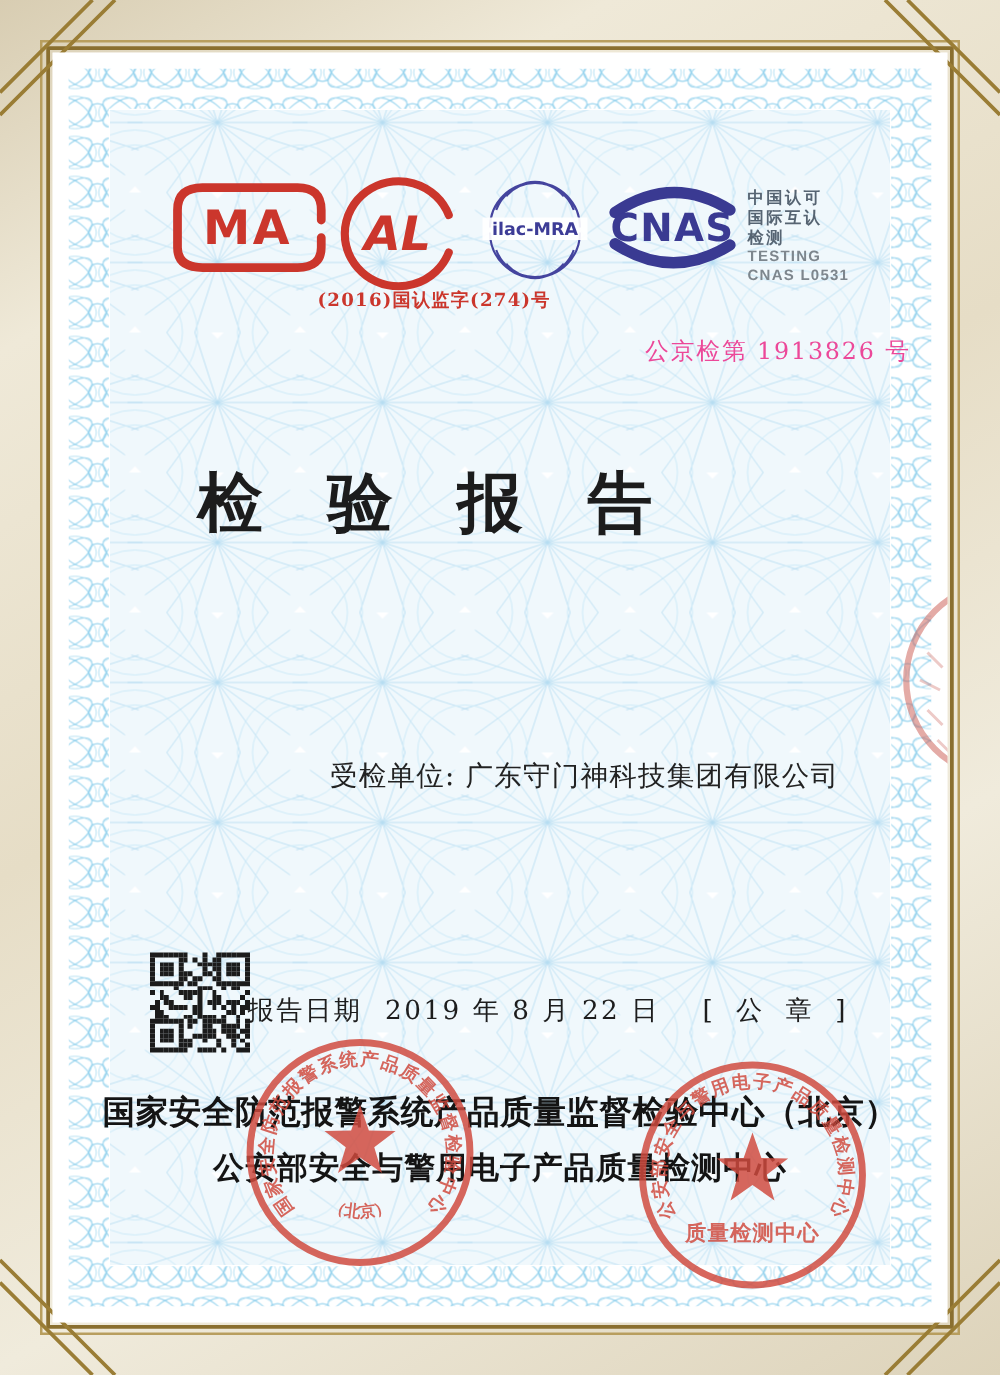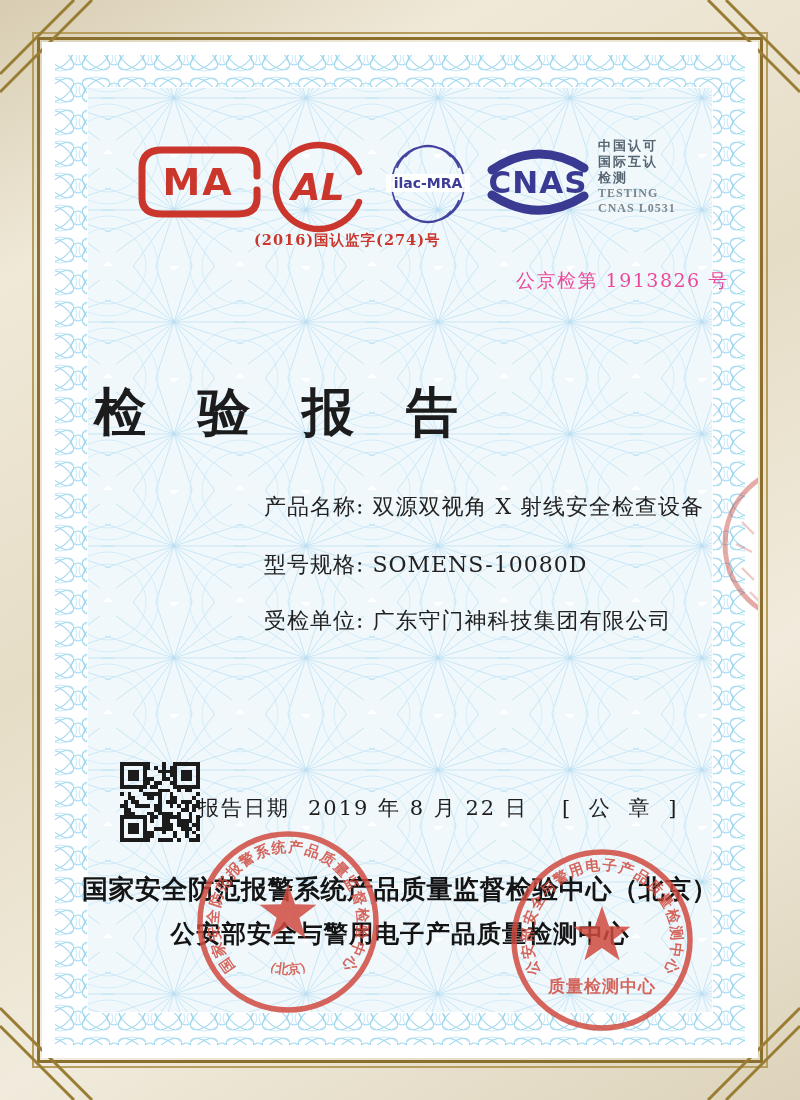--- a/index.html
+++ b/index.html
@@ -2,27 +2,27 @@
 <html><head>
 <meta charset="utf-8">
 <style>
   html,body{margin:0;padding:0;}
   body{width:800px;height:1100px;position:relative;font-family:"DejaVu Serif","Liberation Serif",serif;}
   .frame{position:absolute;inset:0;background:linear-gradient(150deg,#d8cdb2 0%,#efe9d8 18%,#e6ddc6 45%,#f0ebdc 70%,#ddd3ba 100%);}
   .frame-deco{position:absolute;inset:0;}
   .page{position:absolute;left:42px;top:42px;width:716px;height:1016px;background:#ffffff;overflow:hidden;}
   .page-bg{position:absolute;left:0;top:0;}
   .logo{position:absolute;}
-  .acc-text{position:absolute;left:556px;top:96px;font-family:Liberation Serif, serif;color:#5c6a76;}
+  .acc-text{position:absolute;left:556px;top:108px;font-family:Liberation Sans, sans-serif;color:#5c6a76;}
   .acc-text .cn{font-size:13px;line-height:16px;letter-spacing:2px;font-weight:bold;color:#566472;}
   .acc-text .en{font-size:12px;line-height:15px;letter-spacing:1px;color:#7d868d;font-weight:bold;}
   .reg-nums{position:absolute;left:82px;top:182px;color:#cb362c;font-family:"DejaVu Sans","Liberation Sans",sans-serif;font-weight:bold;font-size:15px;line-height:19px;letter-spacing:1px;}
   .license{position:absolute;left:212px;top:189px;color:#cb362c;font-weight:bold;font-size:14.5px;letter-spacing:1px;}
   .report-no{position:absolute;left:474px;top:226px;color:#ec4899;font-size:19px;letter-spacing:1.5px;}
-  .doc-title{position:absolute;left:0;top:336px;width:596px;text-align:left;font-size:52px;font-weight:bold;color:#1c1c1c;letter-spacing:52px;padding-left:52px;box-sizing:border-box;}
+  .doc-title{position:absolute;left:0;top:326px;width:596px;text-align:center;font-size:52px;font-weight:bold;color:#1c1c1c;letter-spacing:52px;padding-left:52px;box-sizing:border-box;}
   .field{position:absolute;left:222px;font-size:22px;color:#222;letter-spacing:1px;white-space:nowrap;}
   .field .lab{margin-right:8px;}
   .qr{position:absolute;left:78px;top:720px;width:80px;height:80px;display:grid;grid-template-columns:repeat(21,1fr);grid-template-rows:repeat(21,1fr);}
   .qr i{display:block;}
   .qr i.on{background:#1b1b1b;}
   .date-row{position:absolute;left:156px;top:752px;font-size:21px;color:#1d1d1d;letter-spacing:2px;white-space:nowrap;}
   .date-row .dv{margin-left:18px;}
   .date-row .sn{margin-left:34px;letter-spacing:6px;}
   .footer-line{position:absolute;left:0;width:716px;text-align:center;font-weight:bold;color:#141414;white-space:nowrap;}
   .fl1{top:830px;font-size:26px;letter-spacing:0.5px;}
@@ -120,26 +120,20 @@
     <div class="en">TESTING</div>
     <div class="en">CNAS L0531</div>
   </div>
 
   <div class="license">(2016)国认监字(274)号</div>
 
   <div class="report-no">公京检第 1913826 号</div>
 
   <div class="doc-title">检验报告</div>
 
-  <div class="field" style="top:450px">
-    <span class="lab">产品名称:</span><span>双源双视角 X 射线安全检查设备</span>
-  </div>
-  <div class="field" style="top:508px">
-    <span class="lab">型号规格:</span><span>SOMENS-10080D</span>
-  </div>
   <div class="field" style="top:564px">
     <span class="lab">受检单位:</span><span>广东守门神科技集团有限公司</span>
   </div>
 
   <div class="qr" id="qr">
       <i class="on"></i>
       <i class="on"></i>
       <i class="on"></i>
       <i class="on"></i>
       <i class="on"></i>

